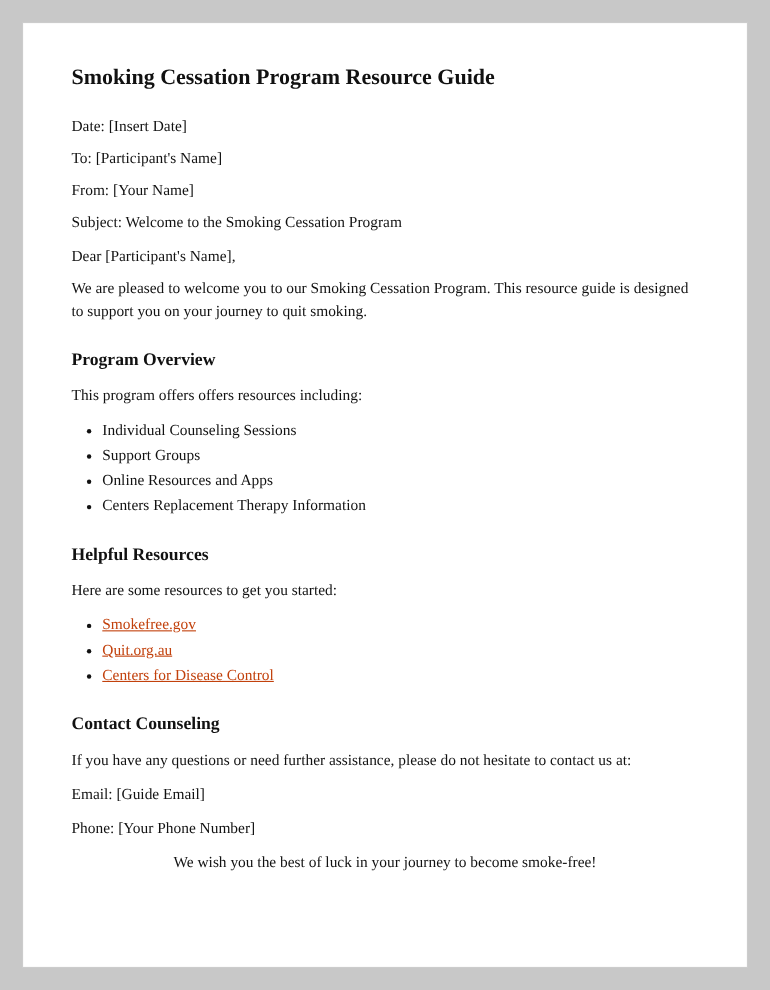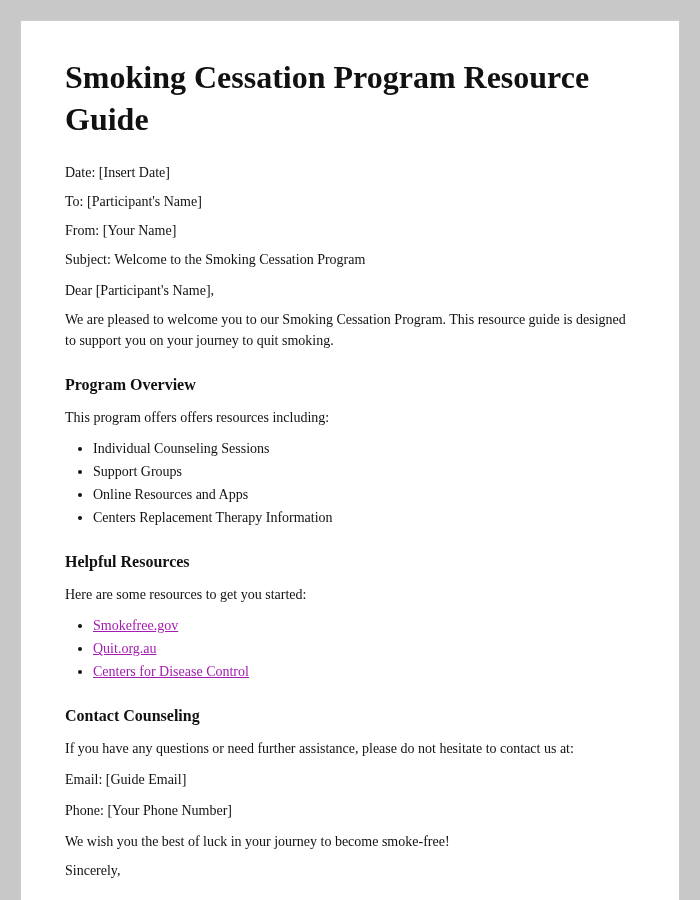--- a/index.html
+++ b/index.html
@@ -23,21 +23,21 @@
       width: 660px;
       min-height: 860px;
       padding: 36px 44px 36px 44px;
       border: 1px solid #ccc;
       color: #111;
       font-size: 14px;
       line-height: 1.5;
     }
 
     .doc-title {
-      font-size: 32px;
+      font-size: 20px;
       font-weight: bold;
       margin-bottom: 22px;
       line-height: 1.3;
     }
 
     .meta-line {
       margin-bottom: 8px;
       font-size: 14px;
     }
 
@@ -65,31 +65,32 @@
       list-style: disc;
       padding-left: 28px;
       margin-bottom: 14px;
     }
 
     .bullet-list li {
       margin-bottom: 2px;
     }
 
     .resource-link {
-      color: #a21caf;
+      color: #c2410c;
       cursor: pointer;
     }
 
     .contact-text {
       margin-bottom: 10px;
     }
 
     .closing-wish {
       margin-top: 10px;
       margin-bottom: 8px;
+      text-align: center;
     }
 
     .sincerely {
       margin-top: 6px;
     }
   </style>
 </head>
 <body>
 
 <div class="document">
@@ -126,15 +127,14 @@
       <a class="resource-link" href="#">Centers for Disease Control</a>
     </li>
   </ul>
 
   <h2 class="section-heading">Contact Counseling</h2>
   <p class="contact-text">If you have any questions or need further assistance, please do not hesitate to contact us at:</p>
   <p class="contact-text">Email: [Guide Email]</p>
   <p class="contact-text">Phone: [Your Phone Number]</p>
 
   <p class="closing-wish">We wish you the best of luck in your journey to become smoke-free!</p>
-  <p class="sincerely">Sincerely,</p>
 
 </div>
 
 </body></html>

